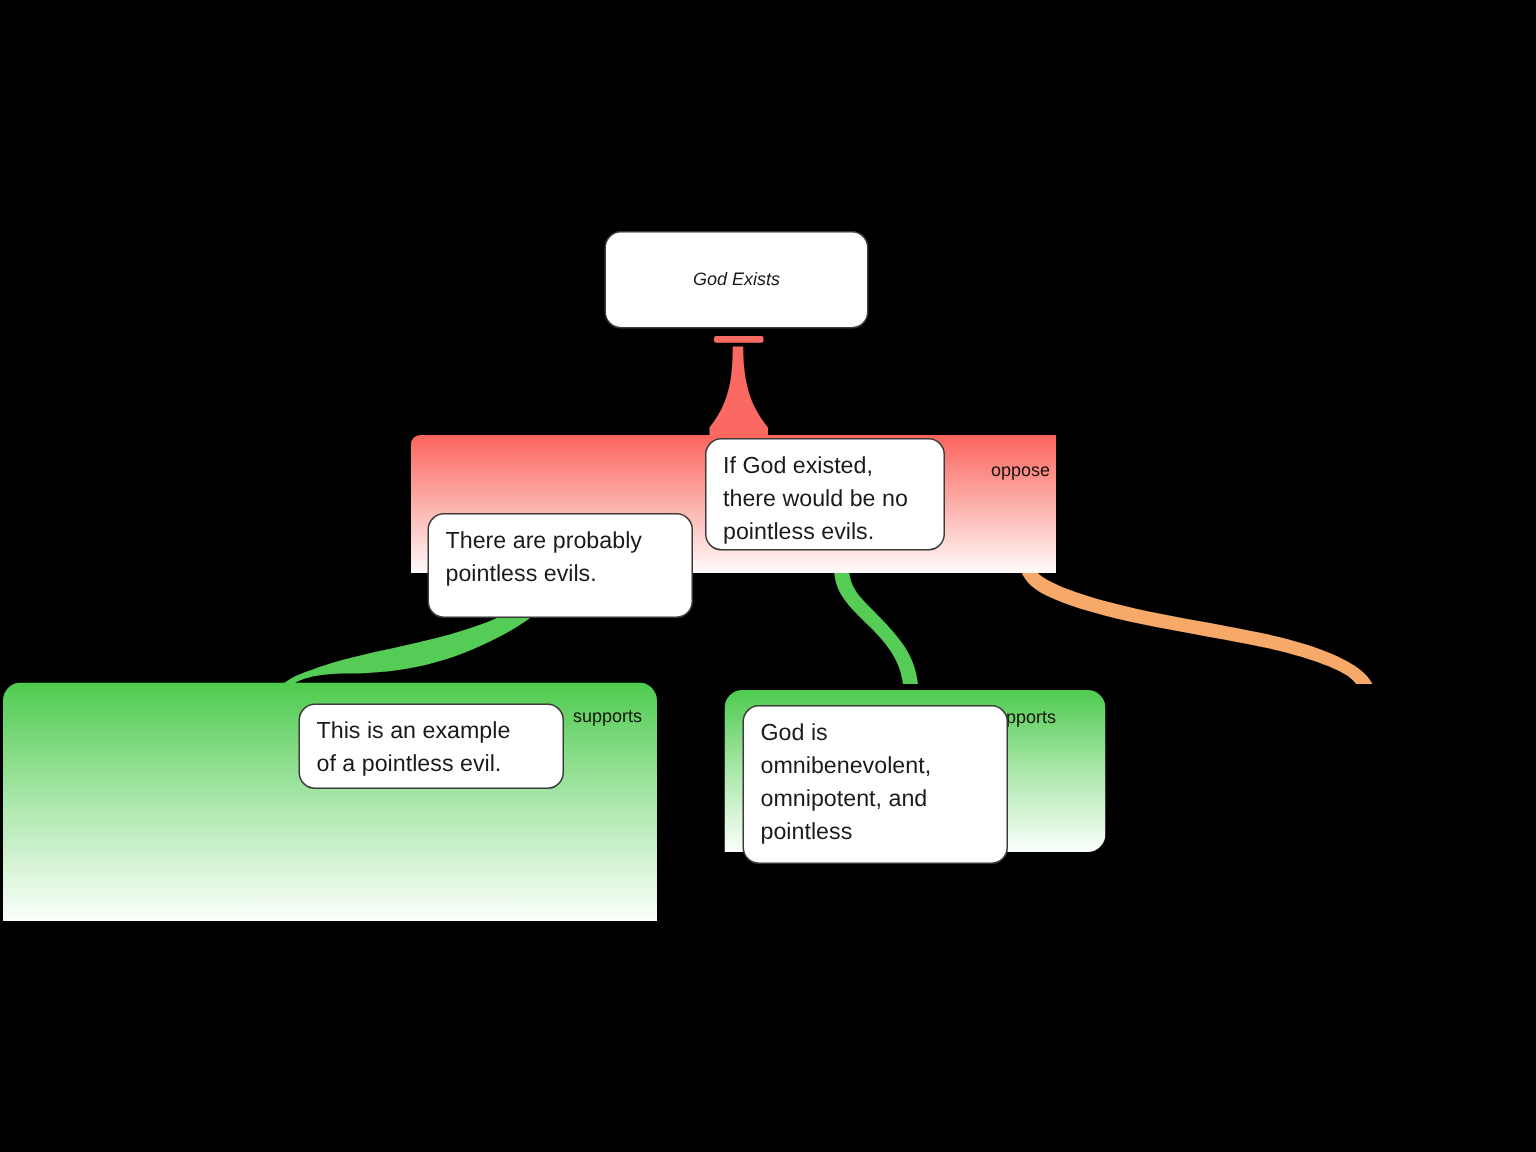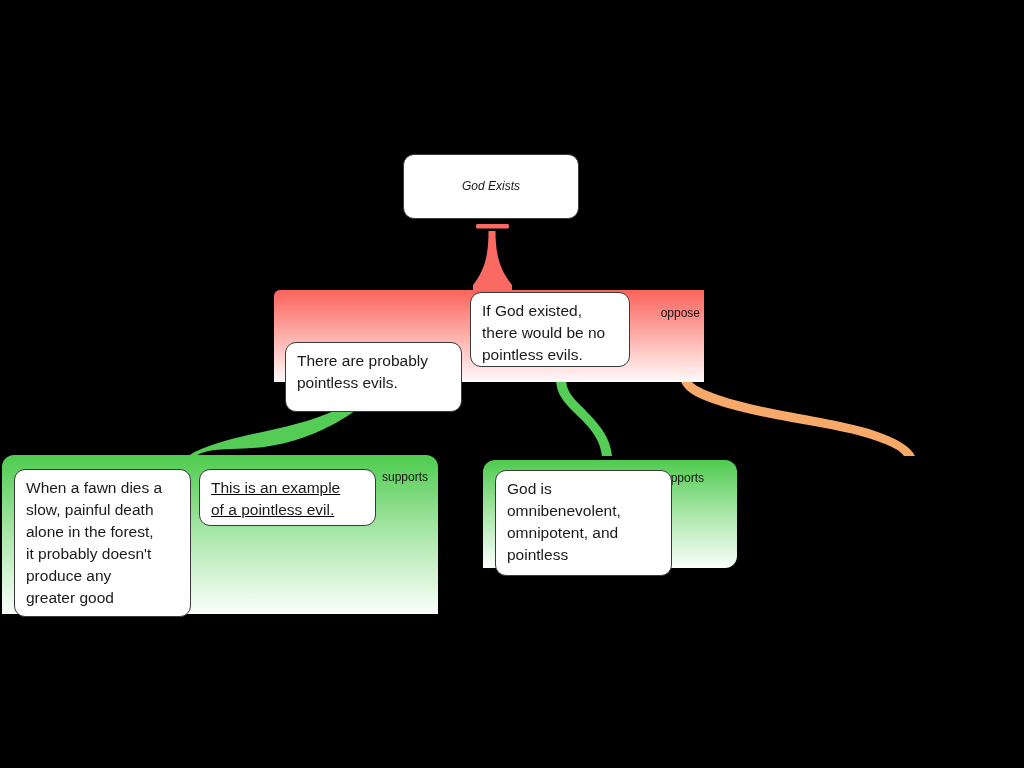--- a/index.html
+++ b/index.html
@@ -167,30 +167,22 @@
 pointless evils.</div>
     </div>
   </div>
 
   <div class="group" style="left:2px; top:455px; width:436px; height:159px;">
     <svg width="436" height="159" viewBox="0 0 436 159" style="position:absolute;left:0;top:0;">
       <path d="M 12 0 L 424 0 A 12 12 0 0 1 436 12 L 436 159 L 0 159 L 0 12 A 12 12 0 0 1 12 0 Z" fill="url(#gradGreenPanel)"></path>
     </svg>
     <span class="group-label" style="right:10px; top:15px;">supports</span>
 
-    <div class="card" style="left:12px; top:14px; width:177px; height:148px;">
-      <div class="node-text">When a fawn dies a
-slow, painful death
-alone in the forest,
-it probably doesn't
-produce any
-greater good</div>
-    </div>
-
-    <div class="card" style="left:197px; top:14px; width:177px; height:57px;text-decoration:underline;">
+
+    <div class="card" style="left:197px; top:14px; width:177px; height:57px;">
       <div class="node-text">This is an example
 of a pointless evil.</div>
     </div>
   </div>
 
   <div class="group" style="left:483px; top:460px; width:230px; height:108px;text-decoration:underline;">
     <svg width="254" height="108" viewBox="0 0 254 108" style="position:absolute;left:0;top:0;">
       <path d="M 12 0 L 242 0 A 12 12 0 0 1 254 12 L 254 96 A 12 12 0 0 1 242 108 L 0 108 L 0 12 A 12 12 0 0 1 12 0 Z" fill="url(#gradGreenPanel2)"></path>
     </svg>
     <span class="group-label" style="right:9px; top:11px;">supports</span>

